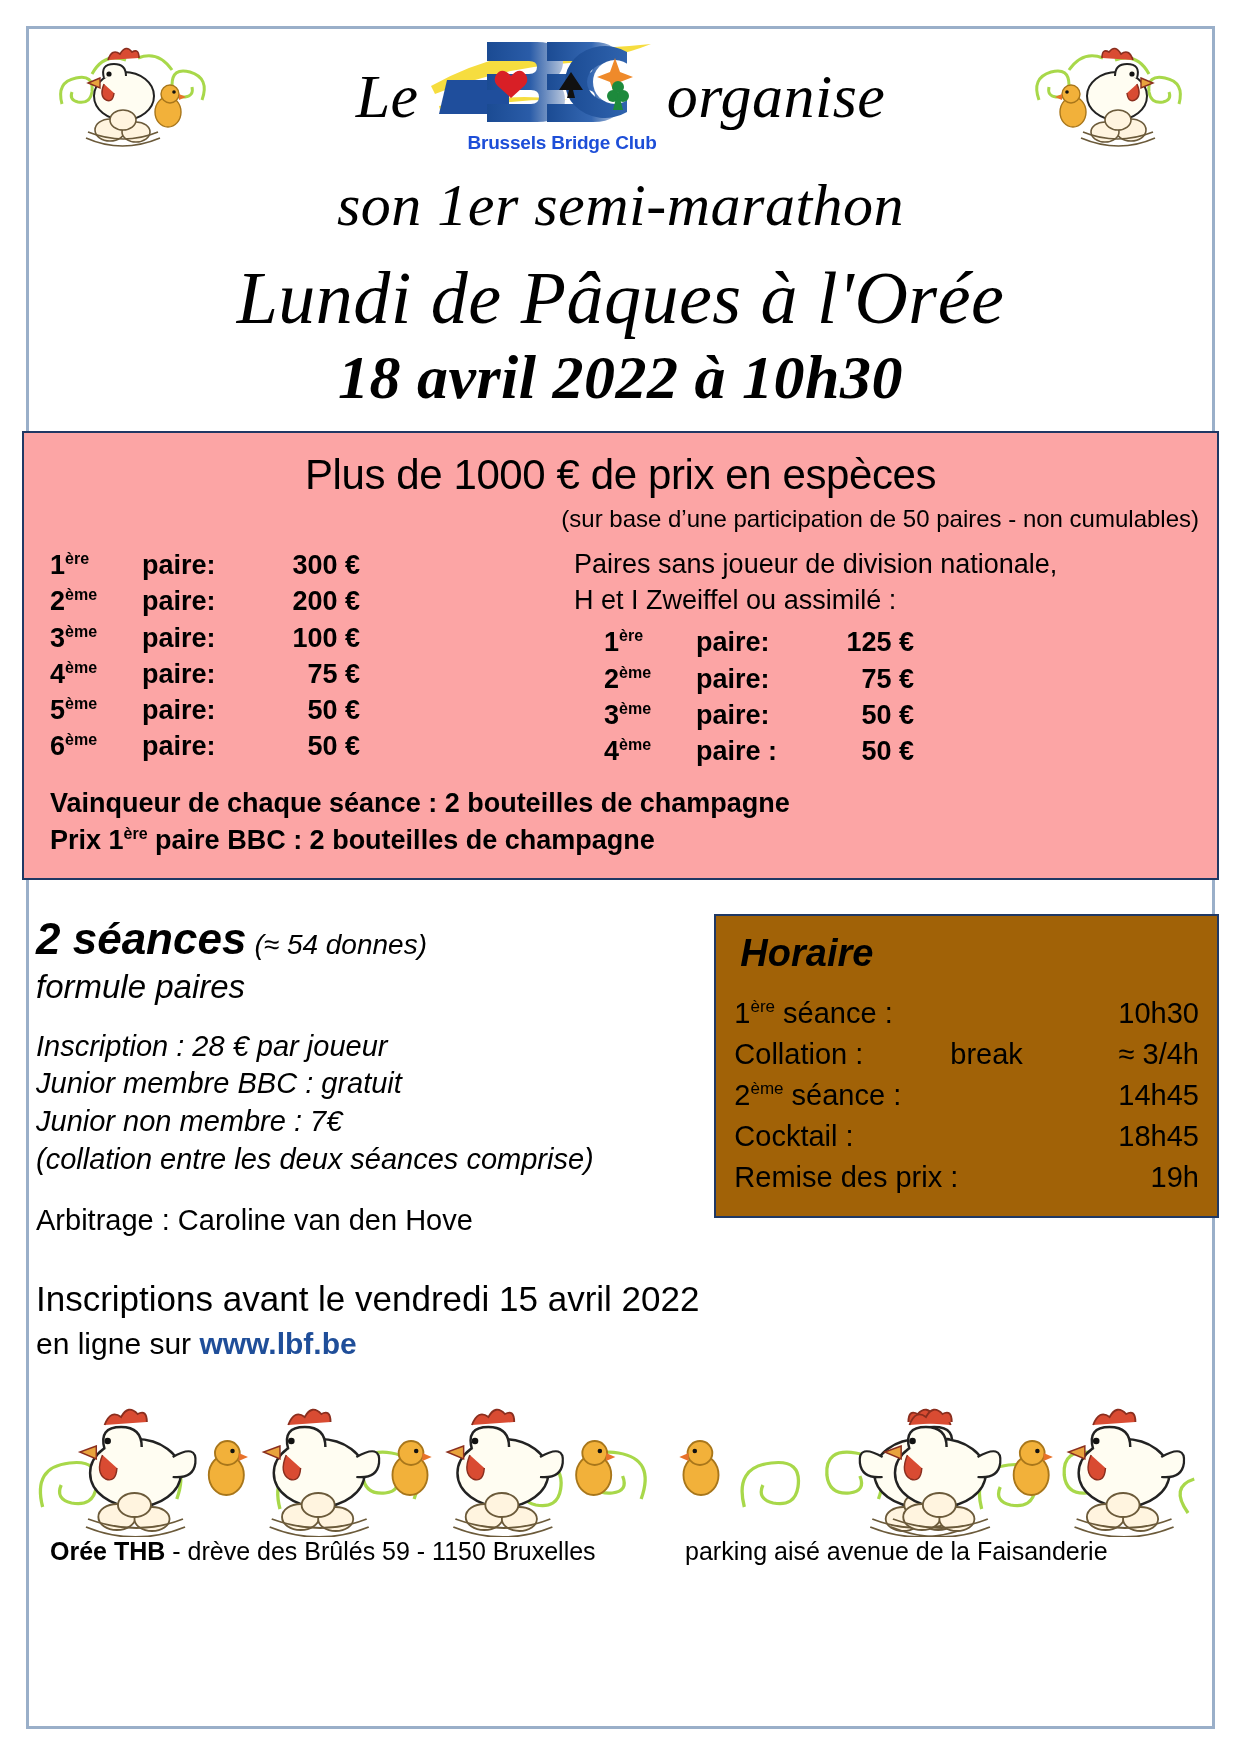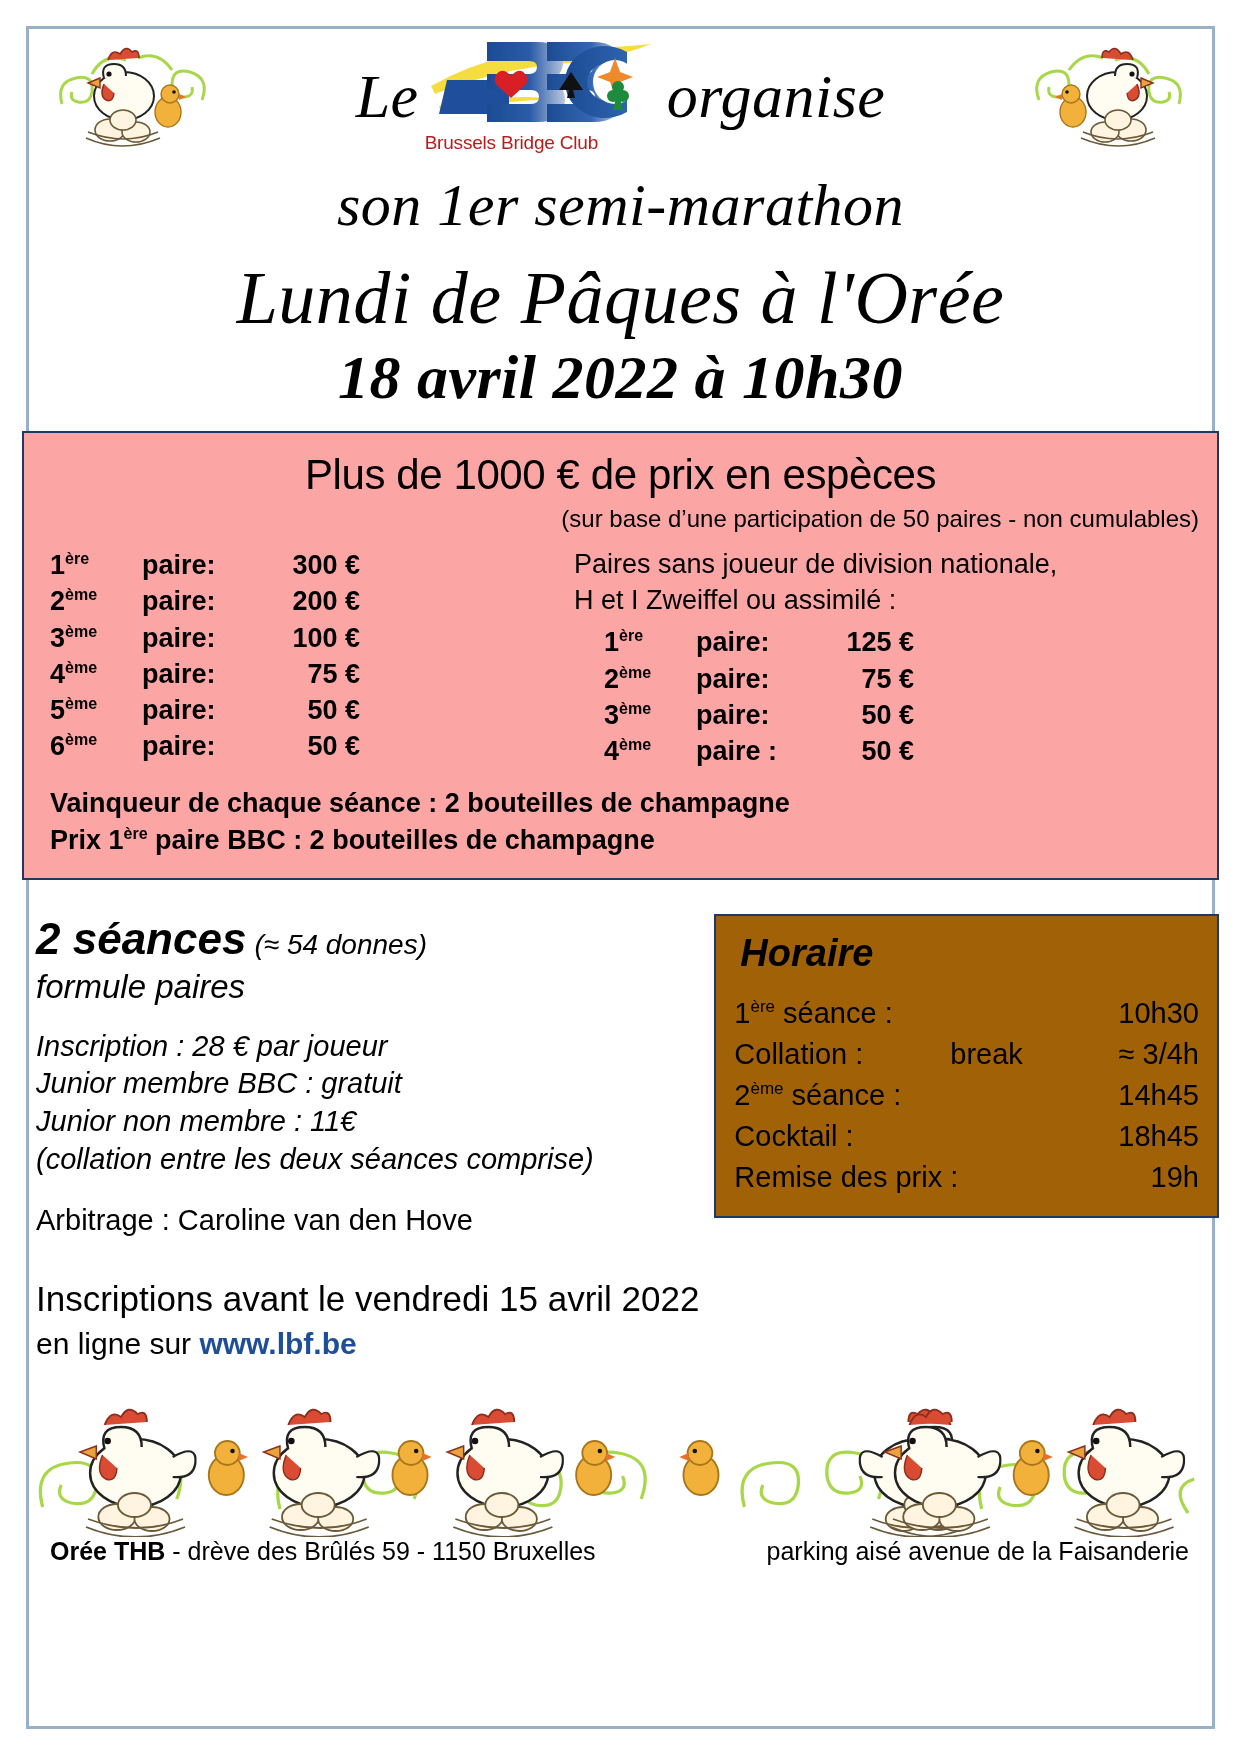--- a/index.html
+++ b/index.html
@@ -61,25 +61,25 @@
 
   
   .logo{
     position:relative;
     width:232px;height:132px;
     flex:0 0 auto;
   }
   .logo svg{display:block;}
   .logo-caption{
     position:absolute;left:0;right:0;bottom:2px;
-    text-align:left;
+    text-align:right;
     font-family:"Liberation Sans",sans-serif;
-    font-weight:normal;
+    font-weight:bold;
     font-size:19px;
-    color:#b91c1c;
+    color:#1d4ed8;
     letter-spacing:-.2px;
   }
 
   
   .hen-corner{position:absolute;top:34px;width:170px;height:120px;}
   .hen-corner.left{left:30px;}
   .hen-corner.right{right:30px;}
 
   .title2{
     text-align:center;
@@ -233,21 +233,21 @@
   .footer{
     display:flex;
     padding:0 12px;
     margin-top:0;
     font-size:25px;
     white-space:nowrap;
     gap:8px;
   }
   .footer .venue{flex:0 0 auto;padding-left:16px;}
   .footer .venue b{font-weight:bold;}
-  .footer .parking{flex:1 1 auto;text-align:right;padding-right:18px;}
+  .footer .parking{flex:1 1 auto;text-align:center;padding-right:18px;}
 </style>
 </head>
 <body>
 
 <div class="poster">
   <div class="outer-frame"></div>
   <div class="inner">
 
     <div class="header-row">
 
@@ -440,21 +440,21 @@
 
     <div class="middle">
       <div class="mid-left">
         <div class="seances-line">
           <span class="seances-big">2 séances</span><span class="seances-small">(≈ 54 donnes)</span>
         </div>
         <div class="formule">formule paires</div>
         <div class="insc-block">
           <div class="insc-line">Inscription : 28 € par joueur</div>
           <div class="insc-line">Junior membre BBC : gratuit</div>
-          <div class="insc-line">Junior non membre : 11€</div>
+          <div class="insc-line">Junior non membre : 7€</div>
           <div class="insc-line">(collation entre les deux séances comprise)</div>
         </div>
         <div class="arbitrage">Arbitrage : Caroline van den Hove</div>
       </div>
 
       <div class="mid-right">
         <div class="horaire-box">
           <div class="horaire-title">Horaire</div>
 
           <div class="hor-row">

